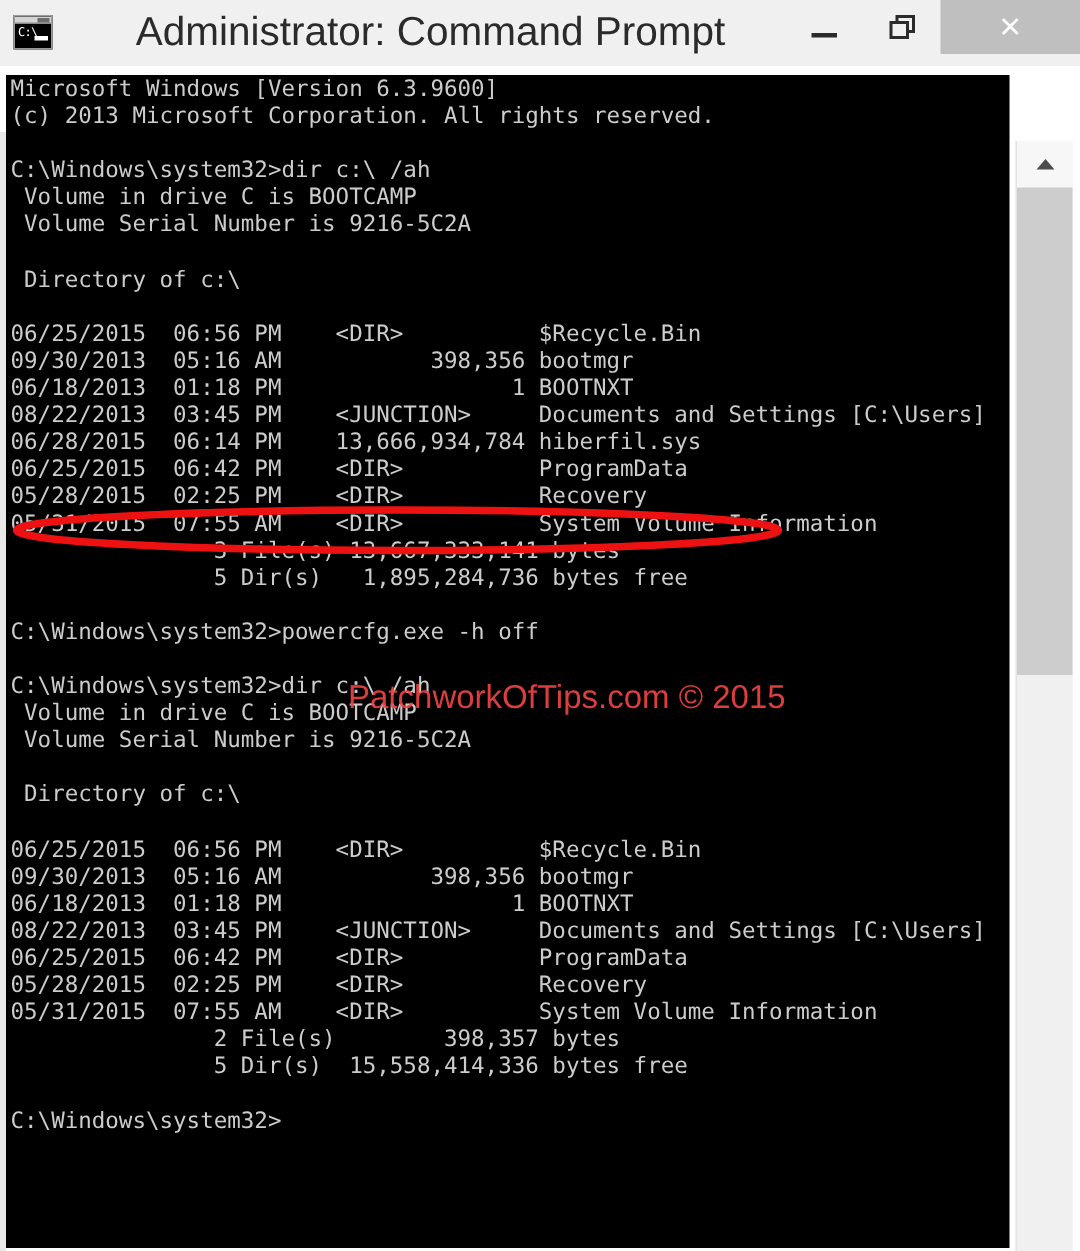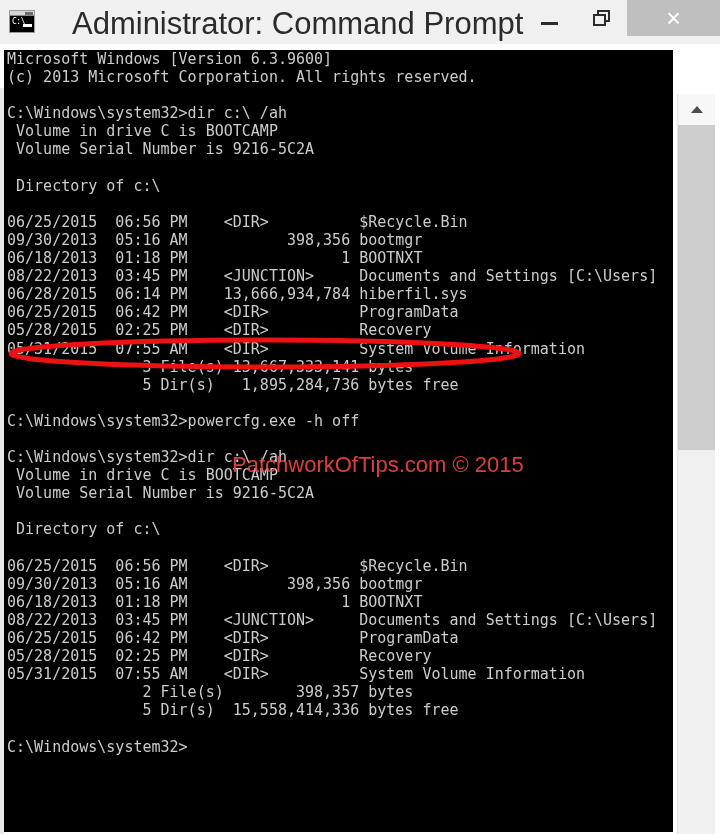--- a/index.html
+++ b/index.html
@@ -82,21 +82,21 @@
     height: 3px;
     background: #ffffff;
   }
 
   #title-text {
     position: absolute;
     left: 72px;
     top: 6px;
     width: 430px;
     text-align: center;
-    font-size: 31px;
+    font-size: 27px;
     font-weight: 400;
     color: #2b2b2b;
     font-family: "Liberation Sans", sans-serif;
     white-space: nowrap;
     letter-spacing: 0px;
   }
 
   .win-btn {
     position: absolute;
     top: 0;

